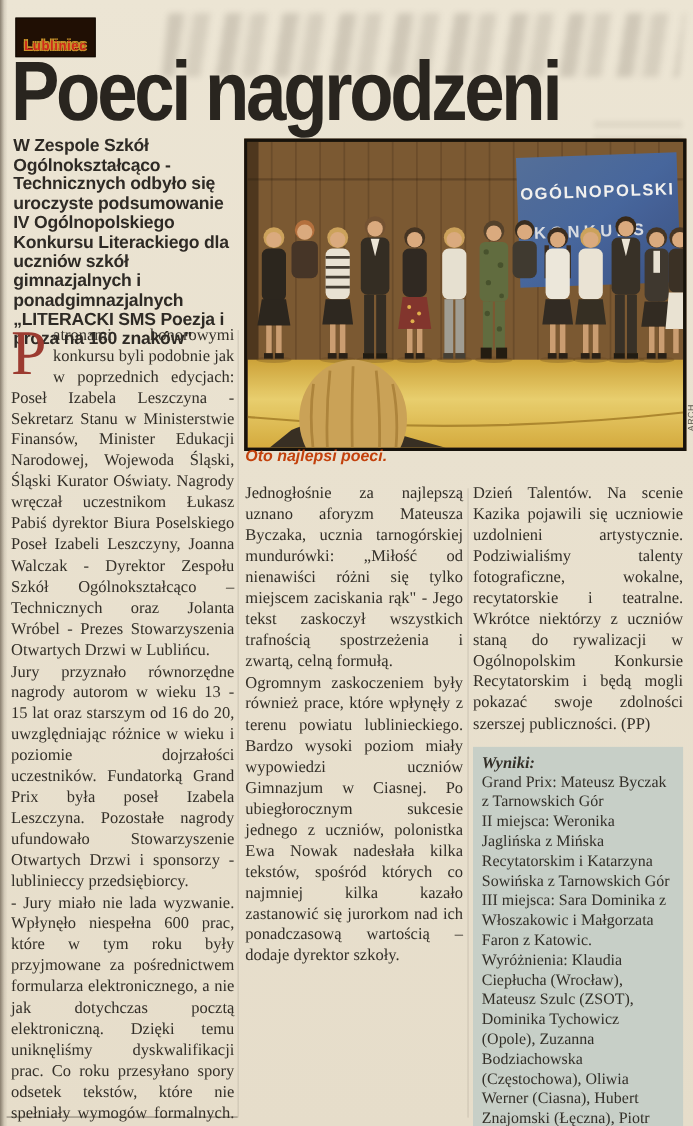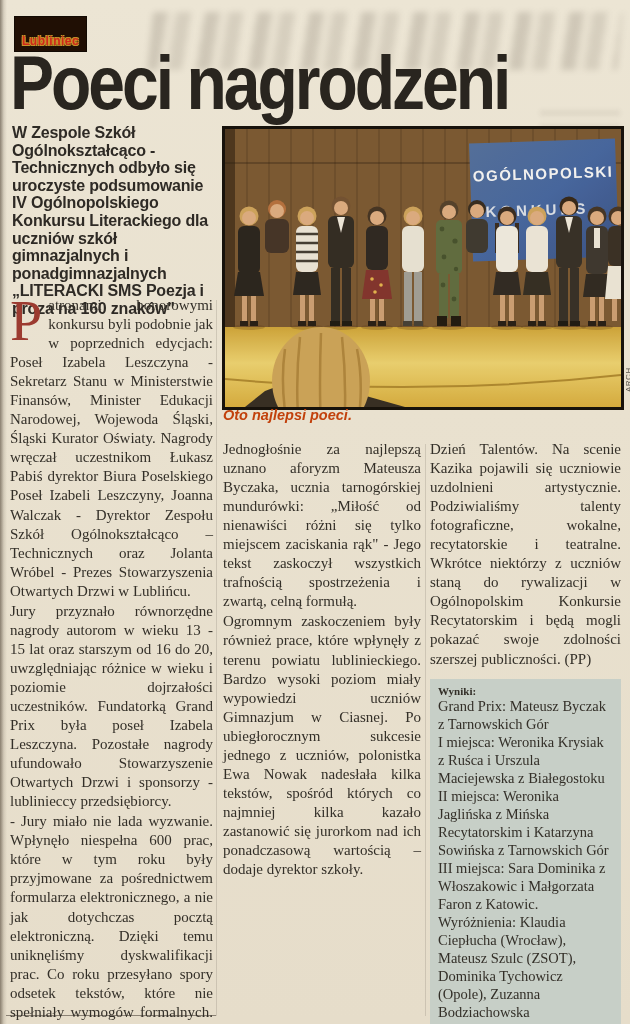--- a/index.html
+++ b/index.html
@@ -50,21 +50,21 @@
   .dropcap{float:left;font-size:58px;line-height:45px;color:#9c3b30;
        padding:2px 6px 0 0;font-family:"Liberation Serif",serif;}
   .vrule{position:absolute;width:1px;background:rgba(50,42,32,.14);}
   .vrule.r1{left:216px;top:300px;height:716px;}
   .vrule.r2{left:425px;top:444px;height:572px;}
   .bottom-rule{position:absolute;left:6px;top:1015px;width:210px;height:1px;
        background:rgba(45,38,30,.5);}
   
   .results{background:#c7cfc7;padding:6px 8px 10px;margin-top:10px;
        font-size:14.5px;line-height:1.24;text-align:left;}
-  .results-heading{font-weight:bold;font-size:11px;margin:0 0 2px 0;}
+  .results-heading{font-weight:bold;font-size:15px;margin:0 0 2px 0;font-style:italic;}
   .results div{margin:0;}
 </style>
 </head>
 <body>
 
 <div class="page">
 
   <div class="edge-shadow"></div>
   <div class="ghost"></div>
   <div class="ghost2"></div>
@@ -319,21 +319,20 @@
     <p>Jednogłośnie za najlepszą uznano aforyzm Mateusza Byczaka, ucznia tarnogórskiej mundurówki: „Miłość od nienawiści różni się tylko miejscem zaciskania rąk" - Jego tekst zaskoczył wszystkich trafnością spostrzeżenia i zwartą, celną formułą.</p>
     <p>Ogromnym zaskoczeniem były również prace, które wpłynęły z terenu powiatu lublinieckiego. Bardzo wysoki poziom miały wypowiedzi uczniów Gimnazjum w Ciasnej. Po ubiegłorocznym sukcesie jednego z uczniów, polonistka Ewa Nowak nadesłała kilka tekstów, spośród których co najmniej kilka kazało zastanowić się jurorkom nad ich ponadczasową wartością – dodaje dyrektor szkoły.</p>
 
   </div>
 
   <div class="col col3">
     <p>Dzień Talentów. Na scenie Kazika pojawili się uczniowie uzdolnieni artystycznie. Podziwialiśmy talenty fotograficzne, wokalne, recytatorskie i teatralne. Wkrótce niektórzy z uczniów staną do rywalizacji w Ogólnopolskim Konkursie Recytatorskim i będą mogli pokazać swoje zdolności szerszej publiczności. (PP)</p>
     <div class="results">
       <div class="results-heading">Wyniki:</div>
       <div>Grand Prix: Mateusz Byczak z Tarnowskich Gór</div>
-      <div>I miejsca: Weronika Krysiak z Ruśca i Urszula Maciejewska z Białegostoku</div>
       <div>II miejsca: Weronika Jaglińska z Mińska Recytatorskim i Katarzyna Sowińska z Tarnowskich Gór</div>
       <div>III miejsca: Sara Dominika z Włoszakowic i Małgorzata Faron z Katowic.</div>
       <div>Wyróżnienia: Klaudia Ciepłucha (Wrocław), Mateusz Szulc (ZSOT), Dominika Tychowicz (Opole), Zuzanna Bodziachowska (Częstochowa), Oliwia Werner (Ciasna), Hubert Znajomski (Łęczna), Piotr Kasprowicz (Lubliniec).</div>
 
     </div>
   </div>
 
 </div>
 
 </body></html>

